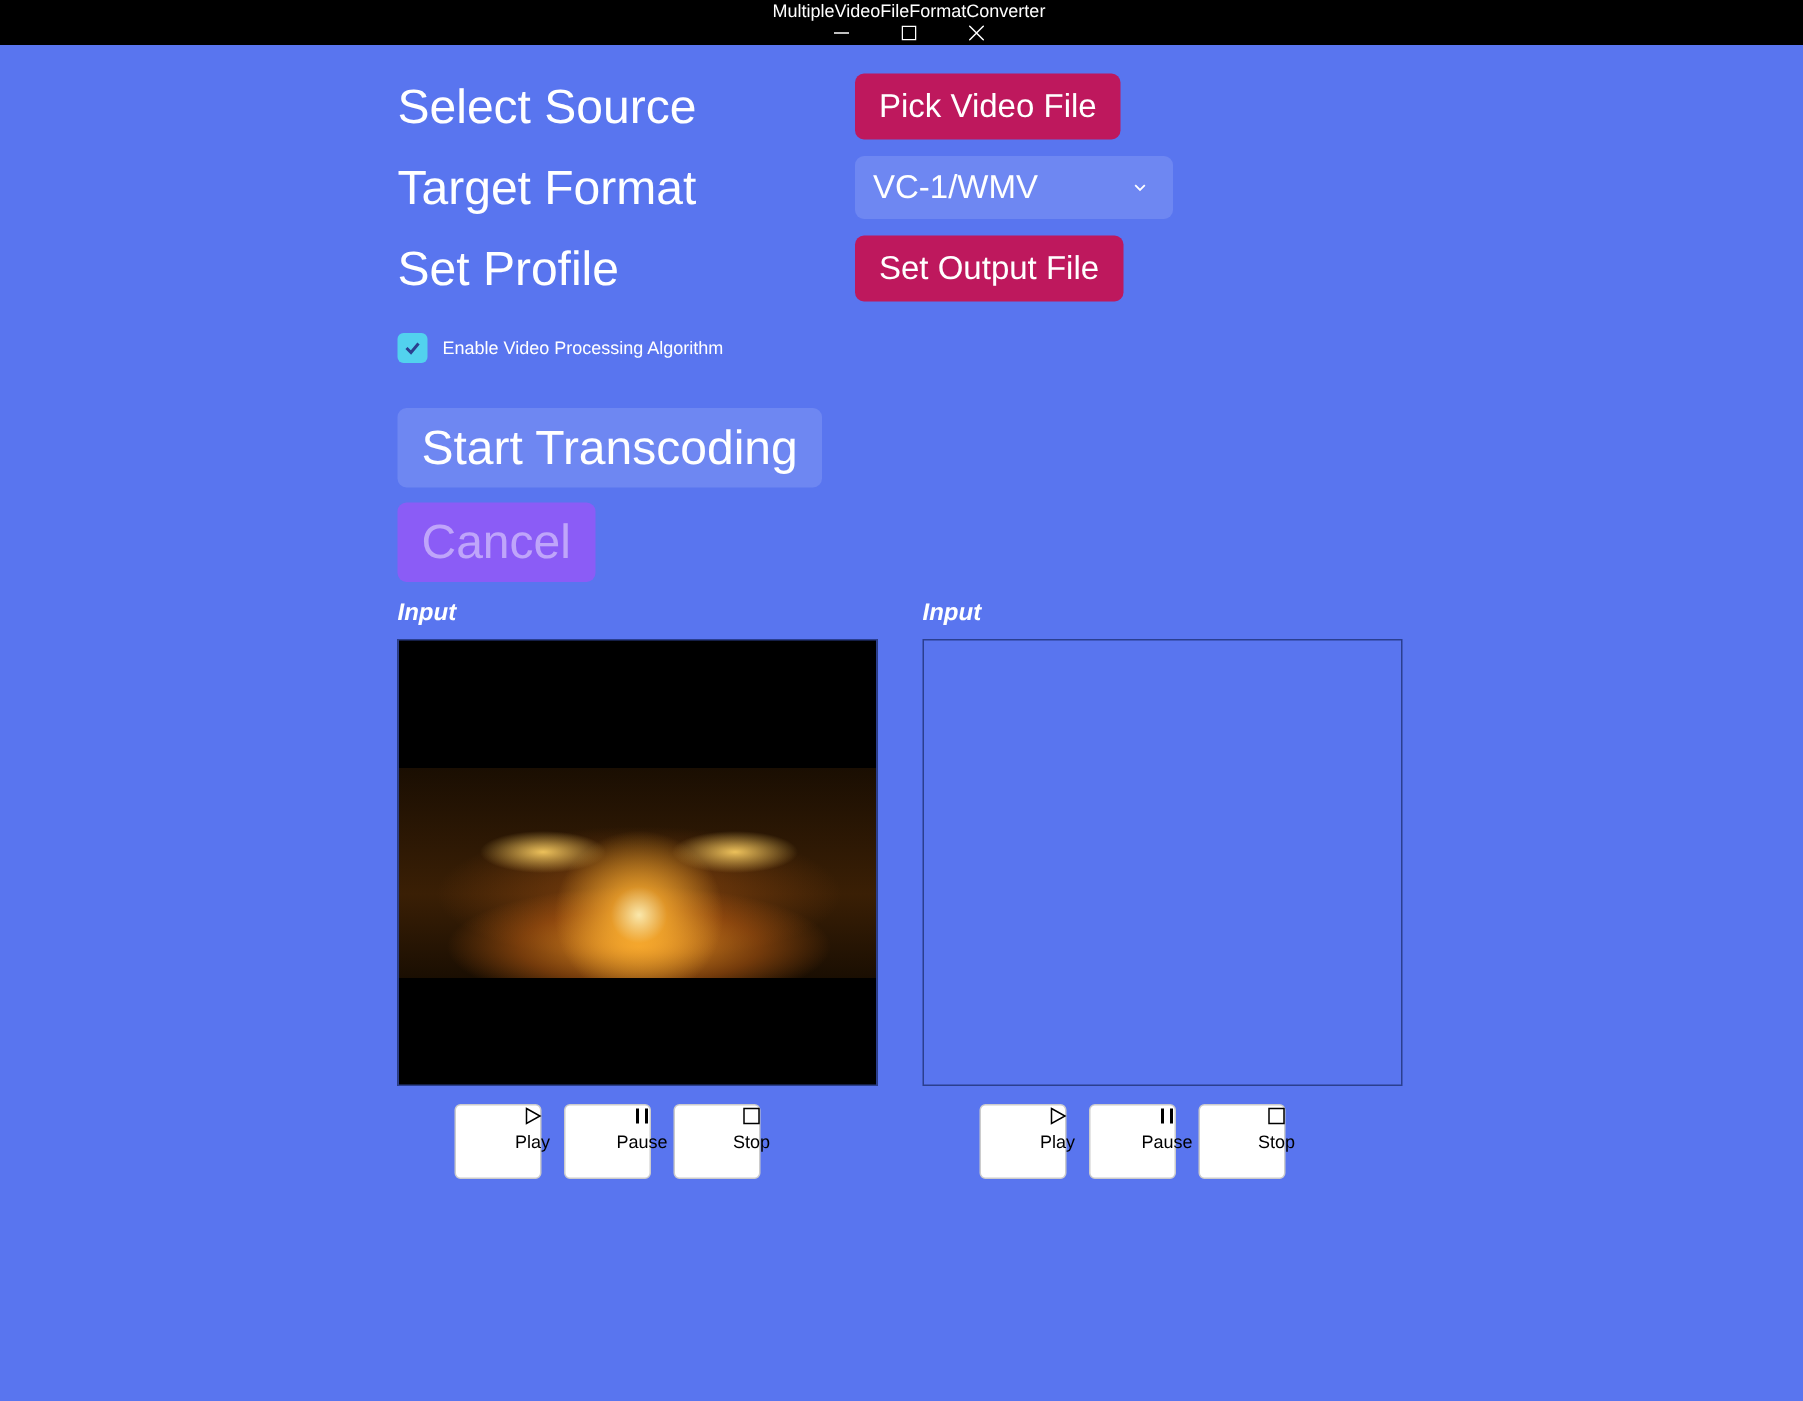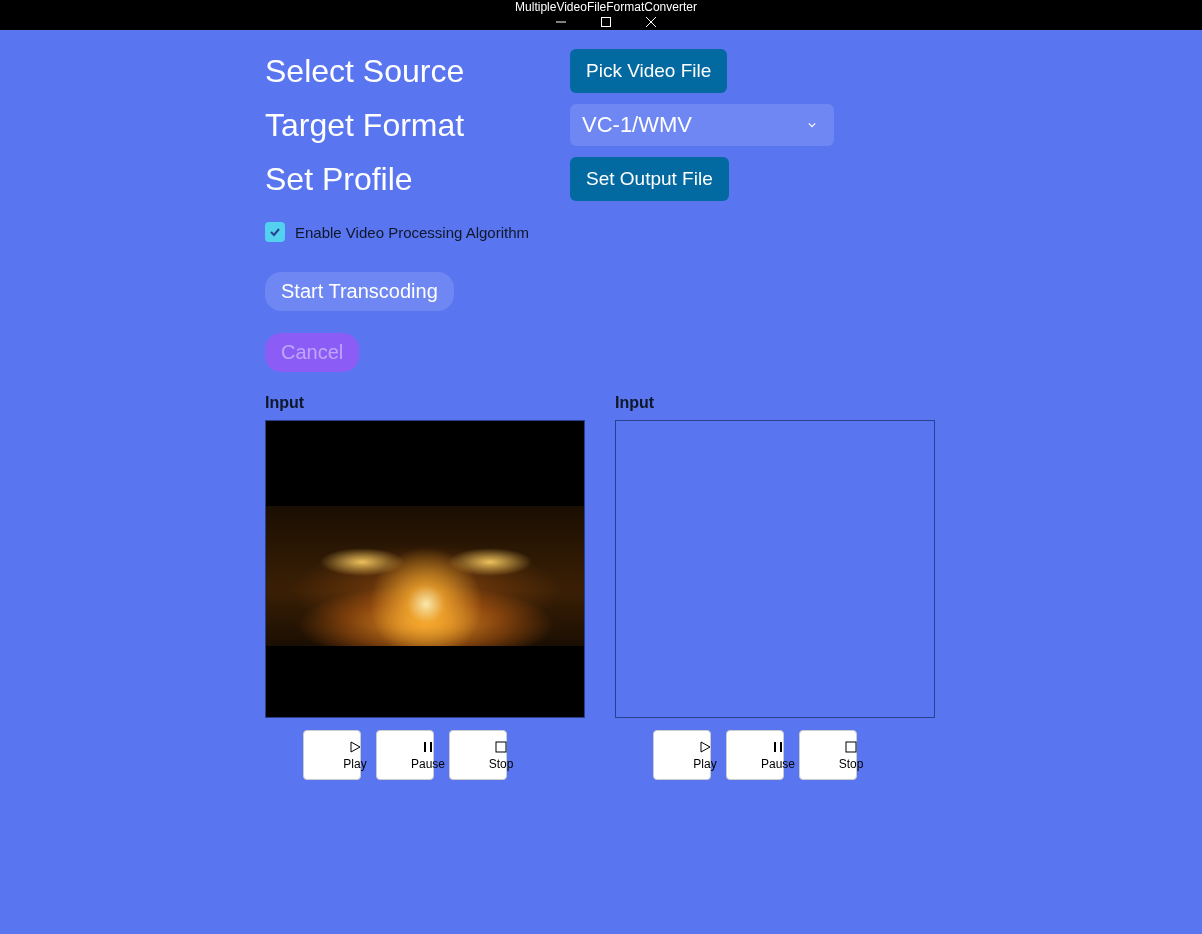--- a/index.html
+++ b/index.html
@@ -47,41 +47,41 @@
       margin-bottom: 12px;
       height: 42px;
     }
     .form-label {
       width: 305px;
       font-size: 32px;
       font-weight: 400;
       color: #fff;
     }
     .btn {
-      background: #0369a1;
-      color: #fff;
-      font-size: 19px;
+      background: #be185d;
+      color: #fff;
+      font-size: 22px;
       font-weight: 400;
       border: none;
       border-radius: 6px;
       padding: 22px 16px;
       cursor: pointer;
       white-space: nowrap;
       height: 42px;
       display: inline-flex;
       align-items: center;
     }
     .select {
       background: #6e87f2;
       color: #fff;
       font-size: 22px;
       border: none;
       border-radius: 6px;
       padding: 6px 12px;
-      width: 264px;
+      width: 212px;
       height: 42px;
       display: flex;
       align-items: center;
       justify-content: space-between;
       cursor: pointer;
     }
     .select .chev {
       width: 20px;
       height: 20px;
       display: flex;
@@ -112,51 +112,52 @@
       cursor: pointer;
     }
     .checkbox svg {
       stroke: #2b3f8f;
       stroke-width: 2;
       fill: none;
       width: 12px;
       height: 12px;
     }
     .checkbox-label {
-      font-size: 15px;
-      color: #0f172a;
+      font-size: 12px;
+      color: #ffffff;
     }
     .action-btn {
       display: block;
       background: #6e87f2;
       color: #fff;
-      font-size: 20px;
+      font-size: 32px;
       border: none;
-      border-radius: 16px;
+      border-radius: 6px;
       padding: 8px 16px;
-      margin-bottom: 22px;
+      margin-bottom: 10px;
       cursor: pointer;
     }
     .action-btn.disabled {
       background: #8b5cf6;
       color: rgba(255,255,255,0.45);
     }
     .preview-section {
       display: flex;
       gap: 30px;
       margin-top: 12px;
     }
     .preview-col {
       width: 320px;
     }
     .preview-label {
-      color: #0f172a;
+      color: #ffffff;
       font-size: 16px;
       font-weight: 700;
       margin-bottom: 8px;
+      font-style: italic;
     }
     .preview-box {
       width: 320px;
       height: 298px;
       border: 1px solid #2b3f8f;
       background: #5975ef;
       position: relative;
       overflow: hidden;
     }
     .preview-box.input-box {
@@ -184,21 +185,20 @@
     }
     .media-btn {
       width: 58px;
       height: 50px;
       background: #fff;
       border: 1px solid #ccc;
       border-radius: 4px;
       display: flex;
       flex-direction: column;
       align-items: center;
-      justify-content: center;
       cursor: pointer;
       color: #000;
       font-size: 12px;
       gap: 3px;
       padding-left: 46px;
     }
     .media-btn svg {
       width: 14px;
       height: 14px;
     }

